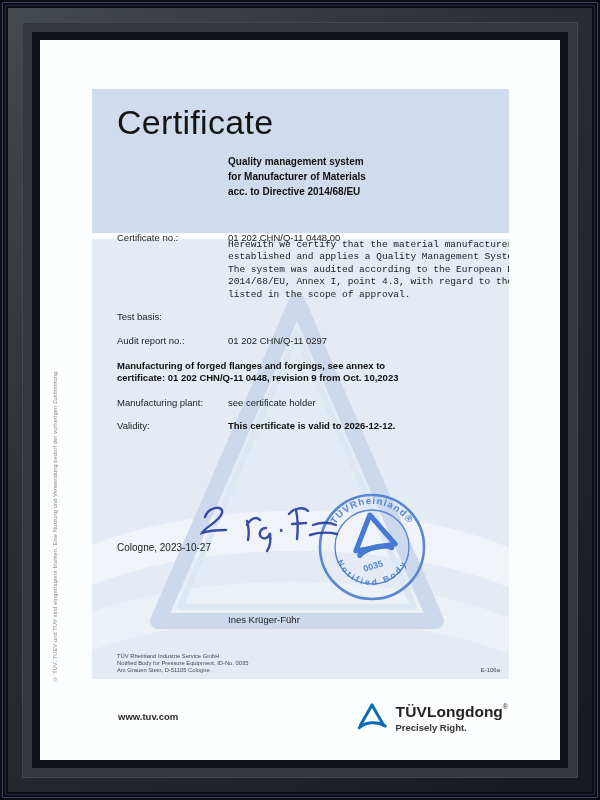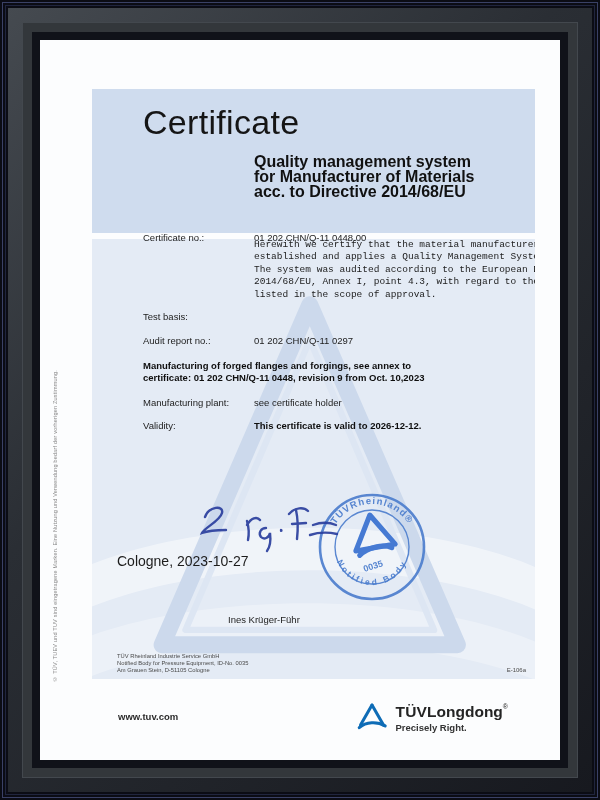--- a/index.html
+++ b/index.html
@@ -8,47 +8,47 @@
 
   
   .f-pin1{position:absolute;inset:2px;border:1px solid #3a4166;}
   .f-pin2{position:absolute;inset:5px;border:1px solid #20253e;}
   .f-bevel{position:absolute;inset:8px;background:linear-gradient(135deg,#454a50 0%,#2a2e34 40%,#17191f 100%);}
   .f-band{position:absolute;inset:14px;background:#33373b;border:1px solid #43484e;}
   .f-lip{position:absolute;inset:9px;background:#101219;}
   .paper{position:absolute;inset:8px;background:#fcfdfe;}
 
   
-  .panel{position:absolute;left:52px;width:417px;padding-left:26px;}
+  .panel{position:absolute;left:52px;width:417px;}
   .panel.head{top:49px;height:144px;background:#cfdcee;}
   .panel.main{top:199px;height:440px;background:#e4ebf5;overflow:hidden;}
 
   .title{margin:14px 0 0 25px;font-size:34px;font-weight:400;color:#151515;letter-spacing:.3px;}
-  .subtitle{margin:12px 0 0 136px;font-size:16px;font-weight:700;color:#111;
+  .subtitle{margin:12px 0 0 136px;font-size:10px;font-weight:700;color:#111;
             line-height:15px;white-space:pre-line;}
 
   .row{display:flex;padding-left:25px;font-size:9.5px;color:#1c1c1c;line-height:12.4px;position:relative;z-index:2;}
   .row .lbl{width:111px;flex:none;white-space:pre-line;}
   .row .val{flex:1;white-space:pre;}
   .row .val.b{font-weight:700;color:#0e0e0e;}
   .head .row{margin-top:33px;}
 
   .main .row.holder{padding-top:12px;}
   .row.statement{font-family:Liberation Mono, monospace;}
   .row.test{margin-top:10px;}
   .row.audit{margin-top:12px;}
   .row.scope{margin-top:12px;}
   .row.plant{margin-top:12px;}
   .row.validity{margin-top:11px;}
 
   
   .wm{position:absolute;inset:0;z-index:0;pointer-events:none;}
 
   
-  .place-date{position:absolute;left:25px;top:314px;font-size:14px;color:#1c1c1c;z-index:3;}
+  .place-date{position:absolute;left:25px;top:303px;font-size:10px;color:#1c1c1c;z-index:3;}
   .signer{position:absolute;left:136px;top:327px;font-size:9.5px;color:#1c1c1c;z-index:3;margin-top:48px;}
   .sig{position:absolute;left:105px;top:258px;width:155px;height:58px;z-index:4;}
   .stamp{position:absolute;left:224px;top:252px;width:112px;height:112px;z-index:3;}
 
   .small-footer{position:absolute;left:25px;bottom:5px;font-size:5.8px;line-height:7px;
                 color:#4a4a4a;white-space:pre-line;z-index:2;}
   .form-code{position:absolute;right:9px;bottom:6px;font-size:6px;color:#4a4a4a;z-index:2;}
 
   
   .side-note{position:absolute;left:12px;top:330px;height:300px;z-index:2;}

